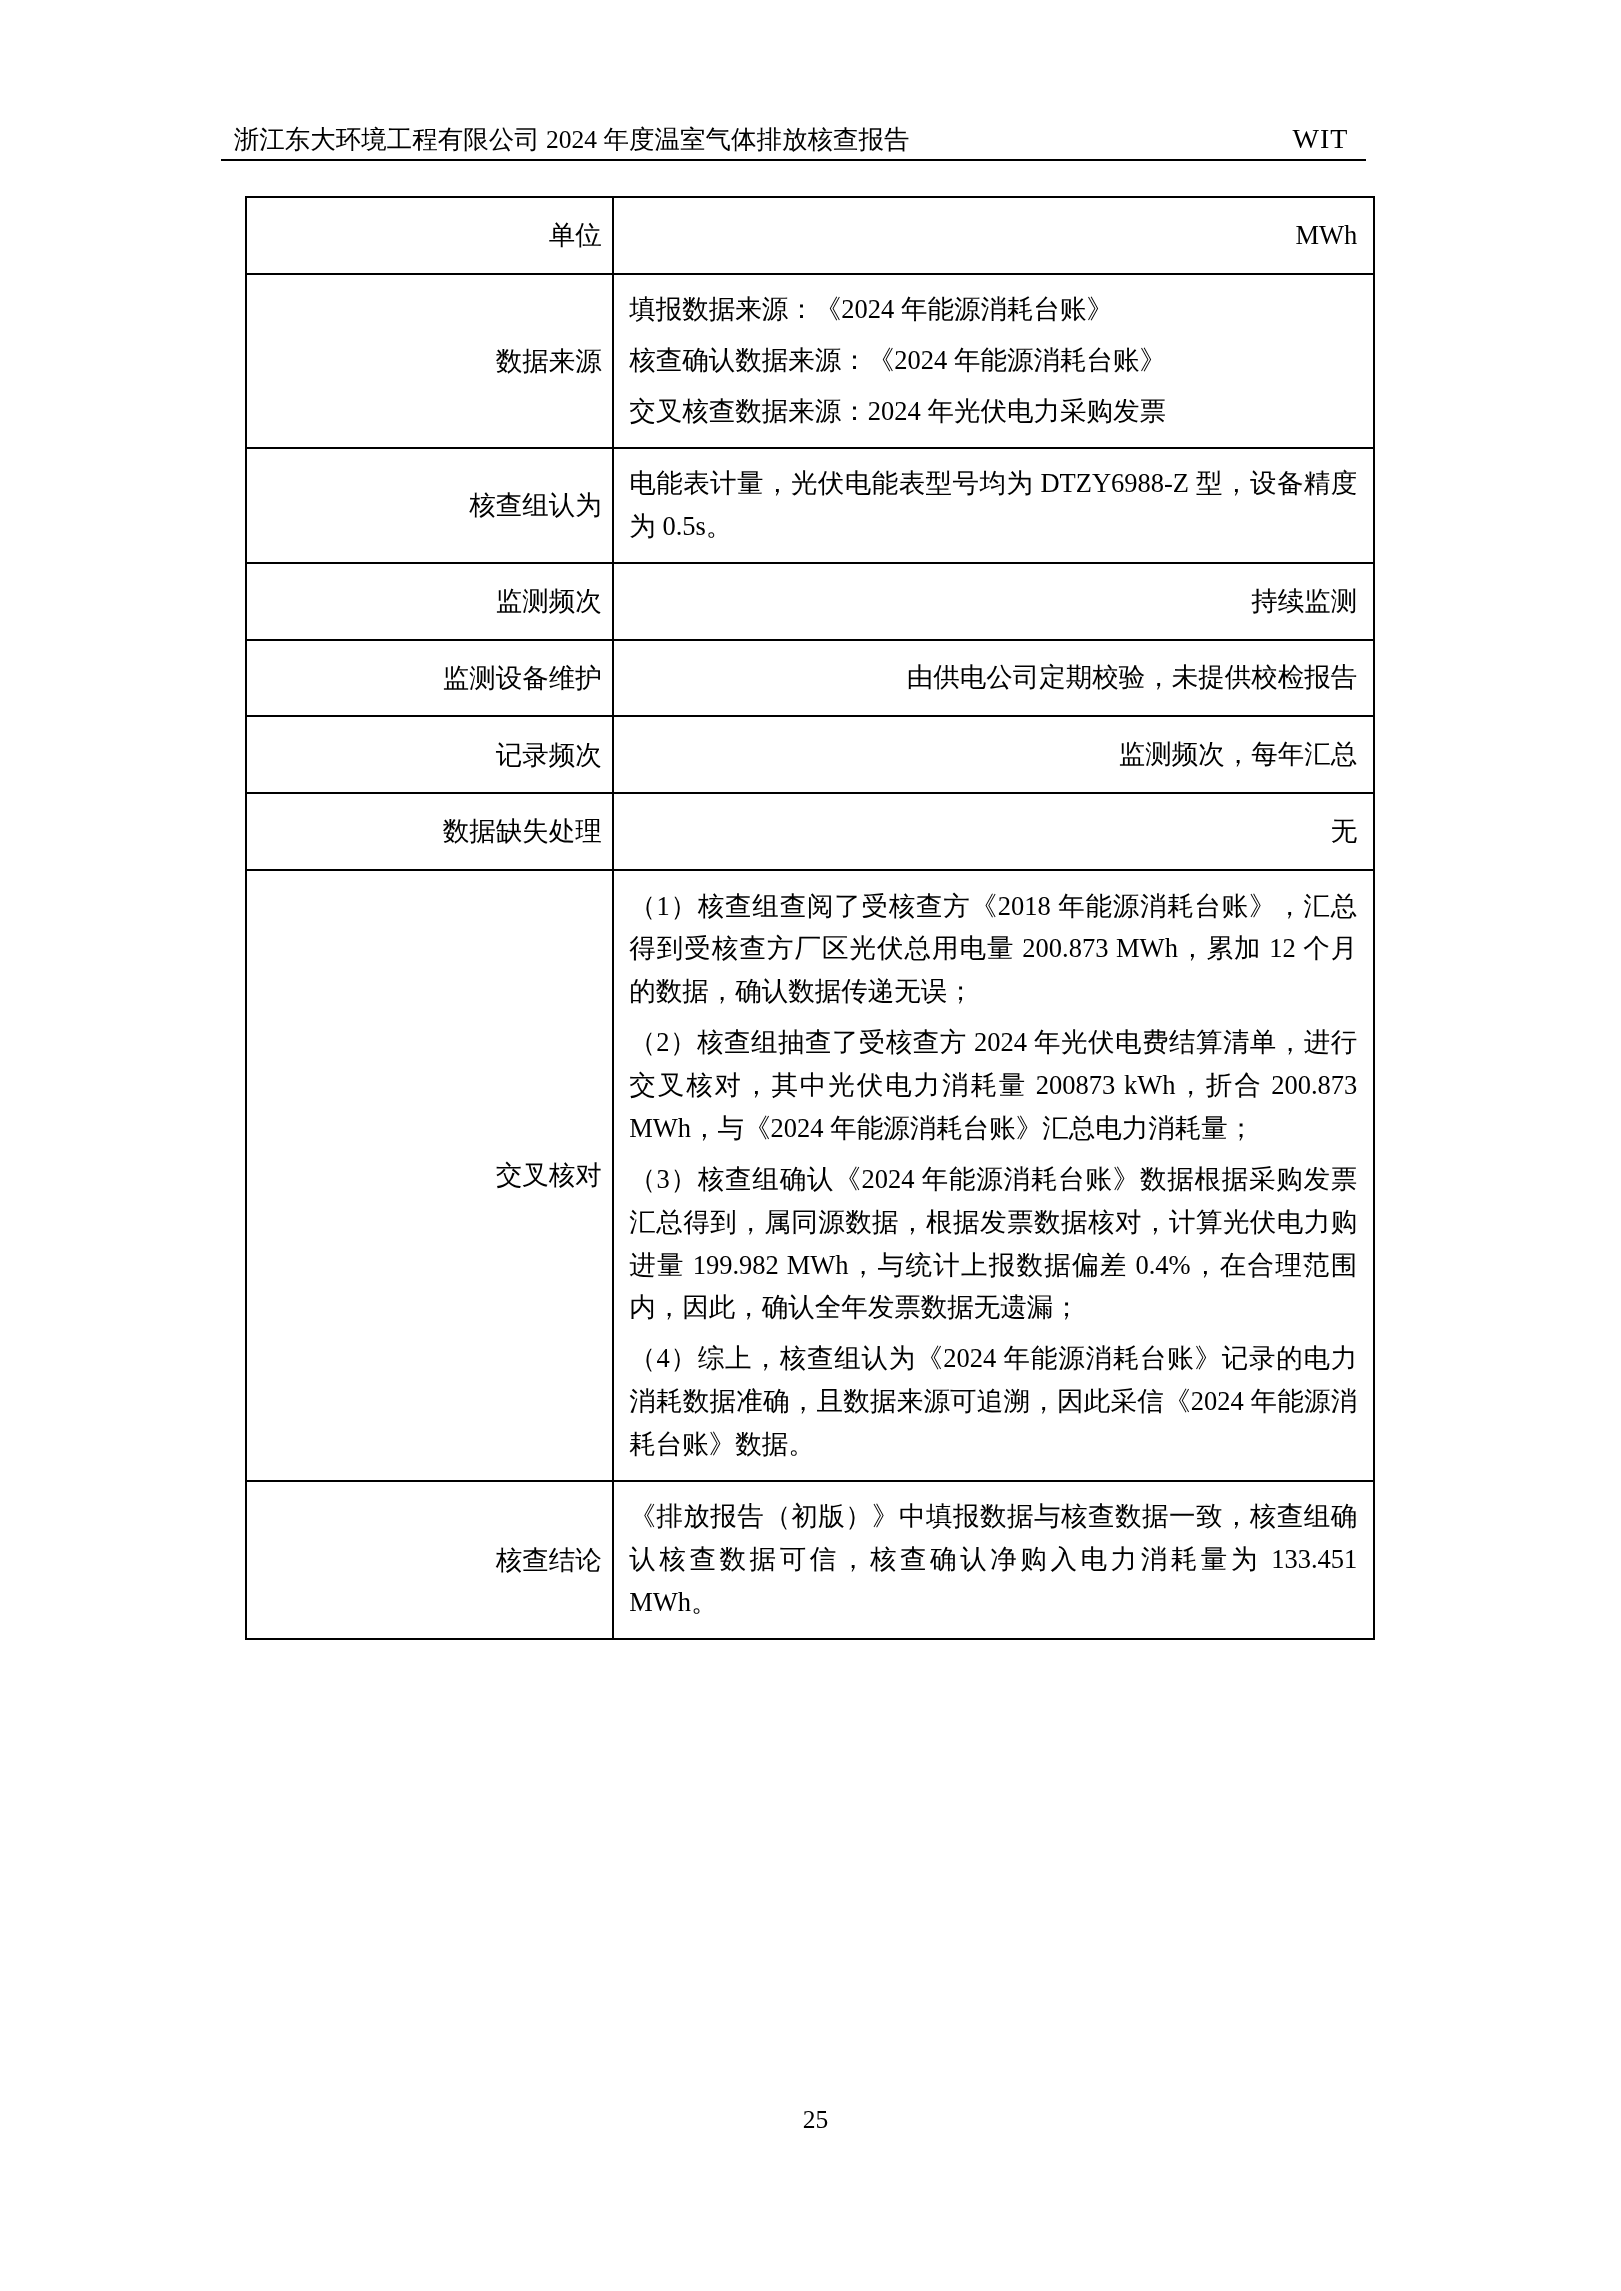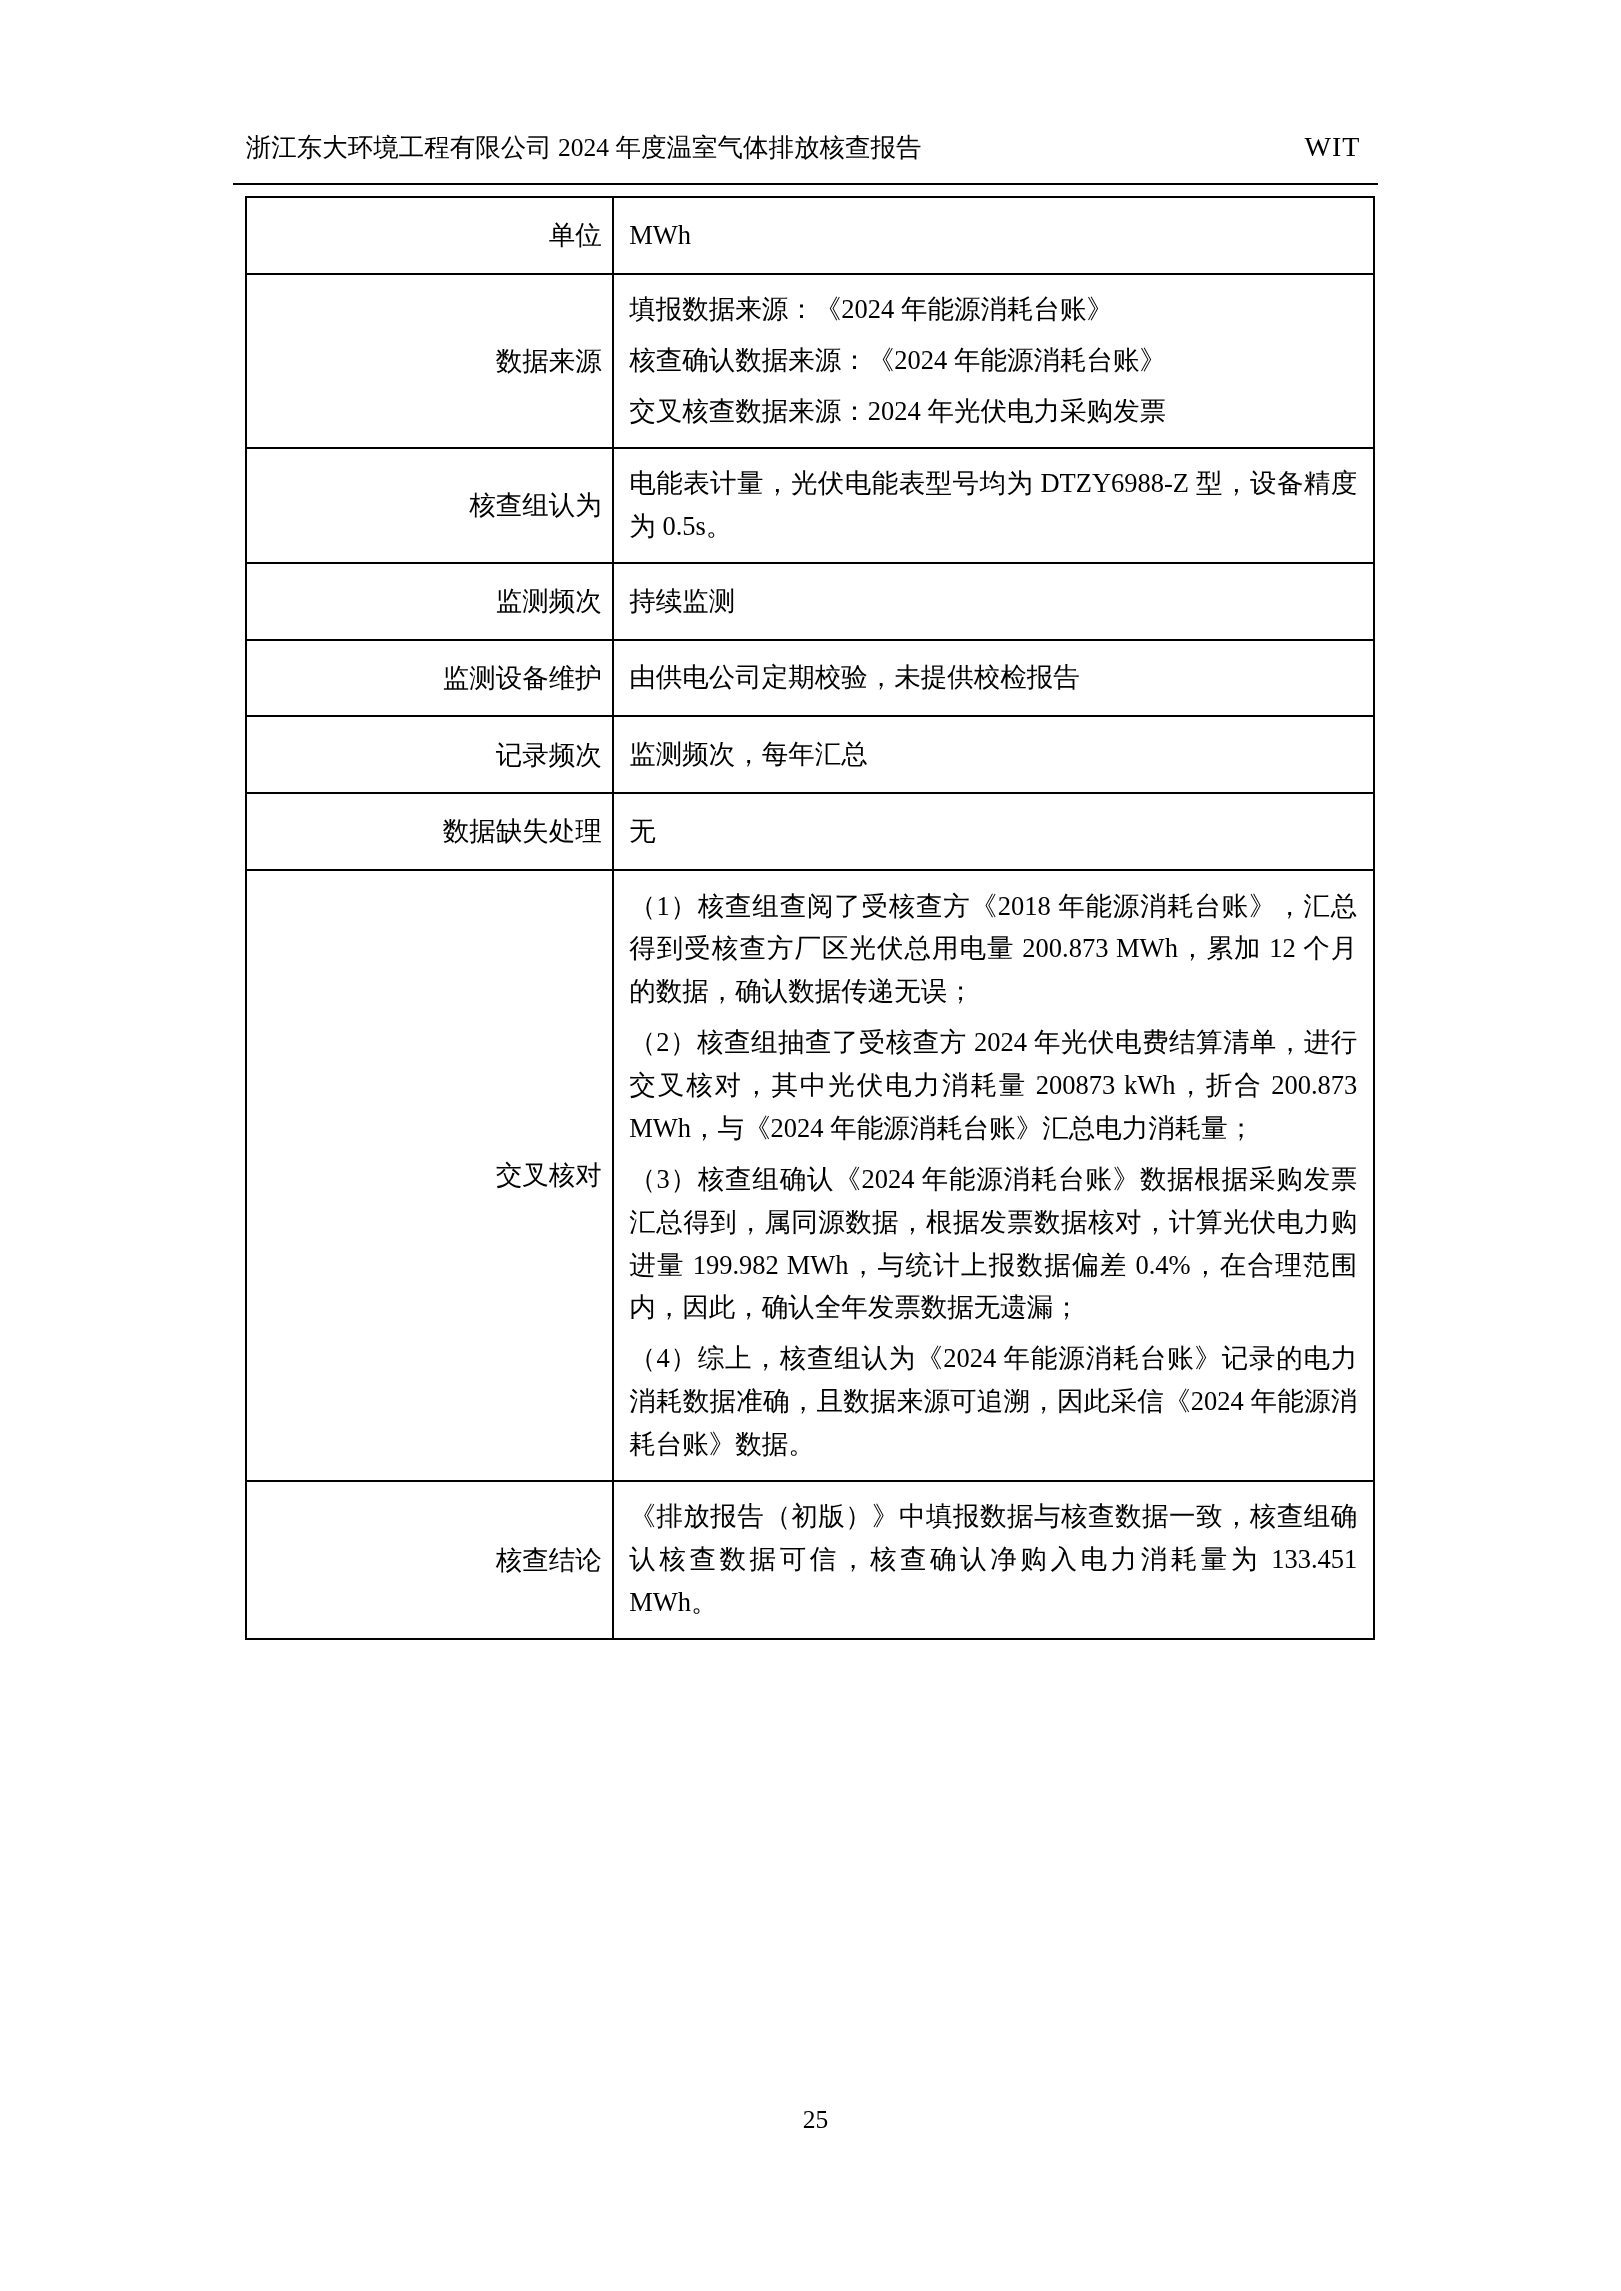--- a/index.html
+++ b/index.html
@@ -12,29 +12,28 @@
     width: 1621px;
     height: 2292px;
     background: #ffffff;
     color: #000000;
     font-family: "Liberation Serif", "DejaVu Serif", serif;
     overflow: hidden;
   }
   
   .header {
     position: absolute;
-    left: 233px;
+    left: 221px;
     top: 122px;
     width: 1145px;
     border-bottom: 2.9px solid #000000;
-    padding-bottom: 18px;
+    padding-bottom: 2px;
     display: flex;
     justify-content: space-between;
     align-items: baseline;
-    margin-top: 8px;
   }
   .header-title {
     font-size: 25.5px;
     padding-left: 12.7px;
     white-space: nowrap;
   }
   .header-logo {
     font-size: 28px;
     padding-right: 17.6px;
     letter-spacing: 1px;
@@ -59,21 +58,21 @@
     padding: 5.9px 9.8px;
   }
   .value-cell {
     padding: 5.9px 15.7px;
   }
   .value-cell p {
     margin: 7.8px 0;
     line-height: 1.62;
   }
   tr.align-center .value-cell {
-    text-align: left;
+    text-align: right;
   }
   tr.align-justify .value-cell {
     text-align: justify;
     margin-top: 26px;
   }
   tr.single-line td {
     height: 63px;
   }
   
   .footer {

